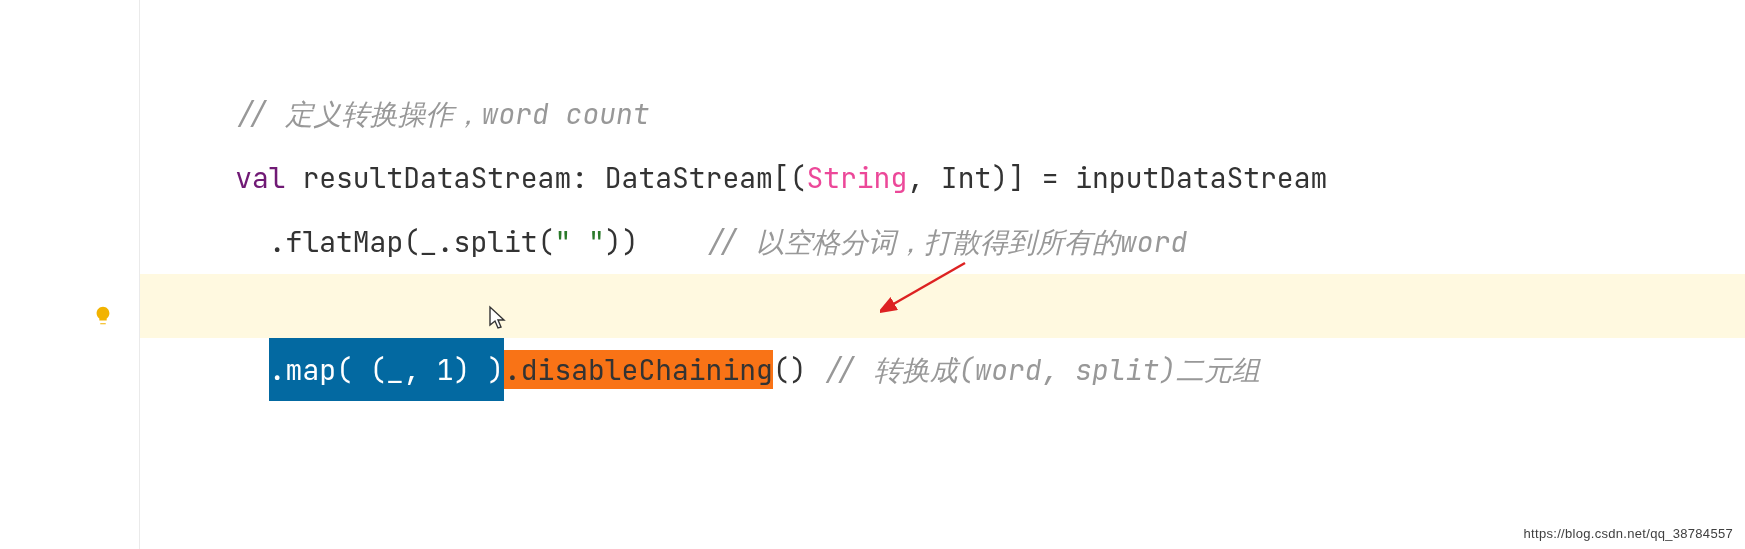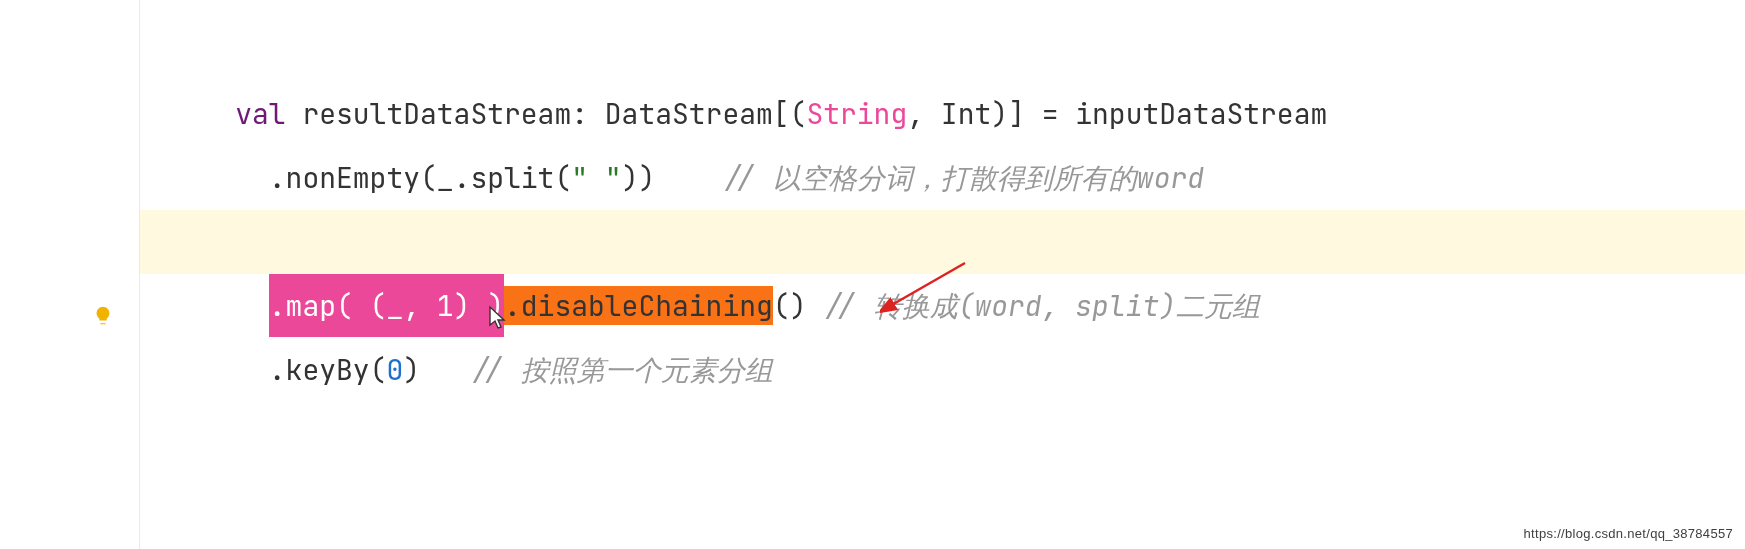--- a/index.html
+++ b/index.html
@@ -39,21 +39,21 @@
     .comment { color: #989898; font-style: italic; }
     .kw { color: #701a75; }
     .type { color: #333333; }
     .str { color: #2a7a2a; }
     .num { color: #1f6fd0; }
     .plain { color: #333333; }
     .highlight-line {
       background: #fff9e0;
     }
     .sel-primary {
-      background: #ec4899;
+      background: #0369a1;
       color: #ffffff;
       padding: 13px 0;
     }
     .sel-primary * { color: #ffffff !important; }
     .sel-secondary {
       background: #f97316;
       padding: 1px 0;
     }
     .underline { text-decoration: underline; text-decoration-color: #999999; }
     .bulb {
@@ -96,40 +96,40 @@
 <div class="gutter"></div>
 
 <div class="bulb">
   <svg viewBox="0 0 24 24">
     <path d="M9 21h6v-1H9v1zm3-19C8.14 2 5 5.14 5 9c0 2.38 1.19 4.47 3 5.74V17h8v-2.26c1.81-1.27 3-3.36 3-5.74 0-3.86-3.14-7-7-7z" fill="#f2b300"></path>
   </svg>
 </div>
 
 <div class="code-area">
 
+  <div class="line">
+    <span class="comment"><span>// </span><span>定义转换操作，word count</span></span>
+  </div>
 
   <div class="line">
     <span class="kw">val</span><span class="plain"> resultDataStream: DataStream[(</span><span class="type" style="color:#ec4899">String</span><span class="plain">, Int)] = inputDataStream</span>
   </div>
 
   <div class="line">
-    <span class="plain">  </span><span class="plain">.nonEmpty(_.split(</span><span class="str">" "</span><span class="plain">))    </span><span class="comment"><span>// </span><span>以空格分词，打散得到所有的word</span></span>
+    <span class="plain">  </span><span class="plain">.flatMap(_.split(</span><span class="str">" "</span><span class="plain">))    </span><span class="comment"><span>// </span><span>以空格分词，打散得到所有的word</span></span>
   </div>
 
   <div class="line">
     <span class="plain">  </span><span class="plain">.filter(_.</span><span class="plain underline">nonEmpty</span><span class="plain">).slotSharingGroup(</span><span class="str">"2"</span><span class="plain">)</span>
   </div>
 
   <div class="line highlight-line">
     <span class="plain">  </span><span class="sel-primary"><span class="plain">.map( (_, 1) )</span></span><span class="sel-secondary"><span class="plain">.disableChaining</span></span><span class="plain">() </span><span class="comment"><span>// </span><span>转换成(word, split)二元组</span></span>
   </div>
 
-  <div class="line">
-    <span class="plain">  </span><span class="plain">.keyBy(</span><span class="num">0</span><span class="plain">)   </span><span class="comment"><span>// </span><span>按照第一个元素分组</span></span>
-  </div>
 
 
 </div>
 
 <div class="cursor-icon">
   <svg viewBox="0 0 20 26">
     <path d="M2 2 L2 20 L7 16 L10 23 L13 22 L10 15 L16 15 Z" fill="#ffffff" stroke="#333333" stroke-width="1.4"></path>
   </svg>
 </div>
 

